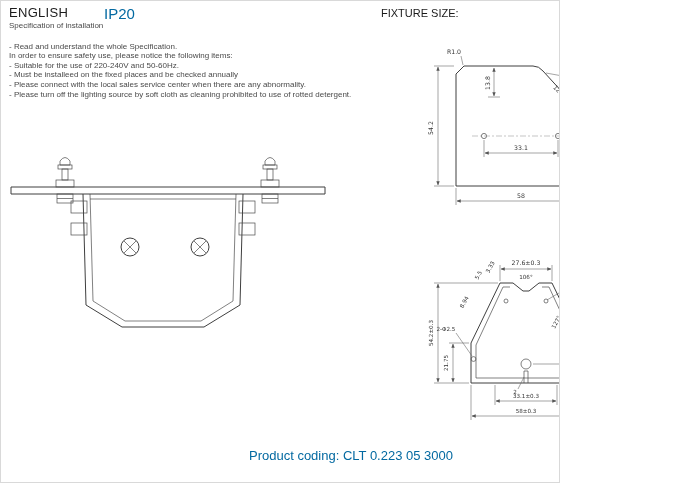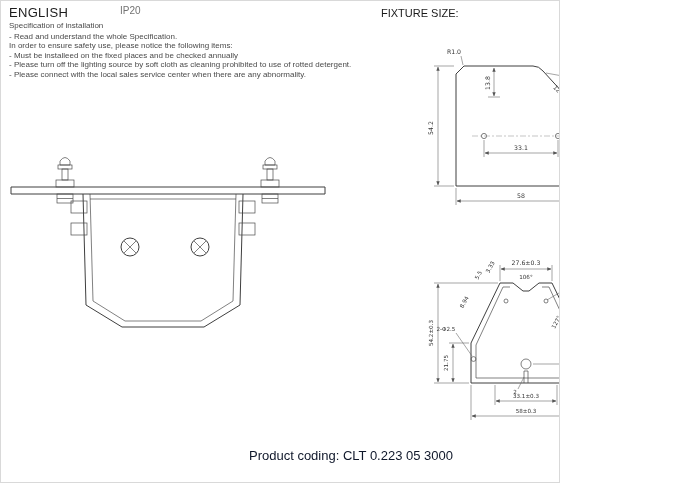--- a/index.html
+++ b/index.html
@@ -1,24 +1,24 @@
 <!DOCTYPE html>
 <html><head>
 <meta charset="utf-8">
 <style>
   html,body{margin:0;padding:0;background:#fff;}
   #page{position:relative;width:560px;height:483px;background:#ffffff;border:1px solid #d9d9d9;box-sizing:border-box;
         font-family:"Liberation Sans", sans-serif;color:#222;overflow:hidden;}
   .abs{position:absolute;}
   .hdr-lang{left:8px;top:4px;font-size:13px;color:#1b1b1b;letter-spacing:.3px;}
-  .hdr-ip{left:119px;top:4px;font-size:10px;color:#737373;}
+  .hdr-ip{left:103px;top:4px;font-size:15px;color:#0369a1;}
   .hdr-fix{left:358px;top:6px;font-size:11px;color:#1b1b1b;padding-left:22px;}
   .spec{left:8px;top:20px;width:345px;font-size:8px;color:#4a4a4a;line-height:9.6px;}
-  .spec .t{margin-bottom:1px;}
-  .footer{left:0;top:447px;width:700px;text-align:center;font-size:13px;color:#0f172a;}
+  .spec .t{margin-bottom:11px;}
+  .footer{left:0;top:447px;width:700px;text-align:center;font-size:13px;color:#0369a1;}
   svg{overflow:visible;}
   .out{fill:none;stroke:#3f3f3f;stroke-width:1;}
   .thin{fill:none;stroke:#4a4a4a;stroke-width:.7;}
   .dim{fill:none;stroke:#6a6a6a;stroke-width:.6;}
   .cl{fill:none;stroke:#8a8a8a;stroke-width:.5;stroke-dasharray:6 2 2 2;}
   text.d{font-size:6.2px;fill:#333;font-family:"DejaVu Sans", sans-serif;}
   text.d2{font-size:5.6px;fill:#333;font-family:"DejaVu Sans", sans-serif;}
 </style>
 </head>
 <body>
@@ -26,23 +26,24 @@
 <div id="page">
 
   <div class="abs hdr-lang">ENGLISH</div>
   <div class="abs hdr-ip">IP20</div>
   <div class="abs hdr-fix">FIXTURE SIZE:</div>
 
   <div class="abs spec">
     <div class="t">Specification of installation</div>
     <div>- Read and understand the whole Specification.</div>
     <div>In order to ensure safety use, please notice the following items:</div>
+    <div>- Suitable for the use of 220-240V and 50-60Hz.</div>
     <div>- Must be installeed on the fixed places and be checked annually</div>
+    <div>- Please connect with the local sales service center when there are any abnormality.</div>
     <div>- Please turn off the lighting source by soft cloth as cleaning prohibited to use of rotted detergent.</div>
-    <div>- Please connect with the local sales service center when there are any abnormality.</div>
   </div>
 
   <svg class="abs" style="left:2px;top:146px;" width="330" height="195" viewBox="0 0 330 195">
     <g>
       <line class="out" x1="8" y1="40" x2="322" y2="40"></line>
       <line class="out" x1="8" y1="47" x2="322" y2="47"></line>
       <line class="out" x1="8" y1="40" x2="8" y2="47"></line>
       <line class="out" x1="322" y1="40" x2="322" y2="47"></line>
     </g>
 

